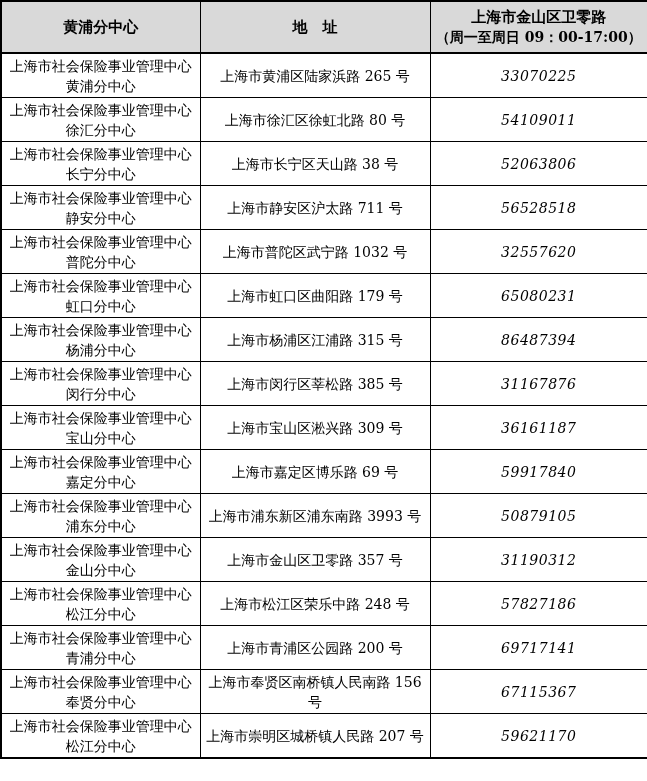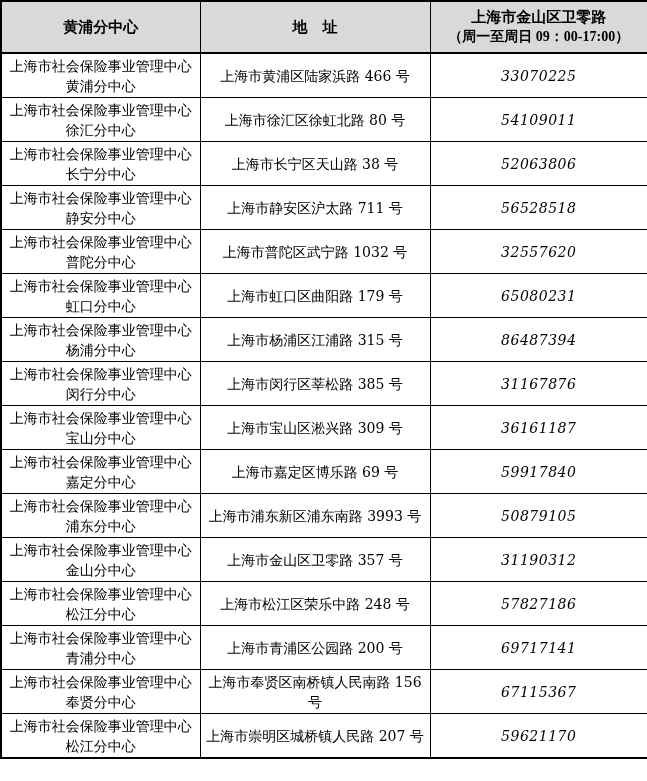--- a/index.html
+++ b/index.html
@@ -36,21 +36,20 @@
     background: #d9d9d9;
     font-weight: bold;
     font-size: 15px;
     height: 50px;
     border-bottom: 2px solid #000000;
     line-height: 20px;
   }
   .contact-table thead th .h2 {
     font-size: 14px;
     font-weight: bold;
-    font-family: Liberation Serif, serif;
   }
   .contact-table tbody td {
     height: 43px;
     font-size: 14px;
     line-height: 20px;
     background: #ffffff;
   }
   .contact-table td.c-phone {
     letter-spacing: 0.5px;
     font-style: italic;
@@ -74,21 +73,21 @@
         <div class="h2">（周一至周日 09：00-17:00）</div>
       </th>
     </tr>
   </thead>
   <tbody>
     <tr>
       <td class="c-org">
         <div>上海市社会保险事业管理中心</div>
         <div>黄浦分中心</div>
       </td>
-      <td class="c-addr">上海市黄浦区陆家浜路 466 号</td>
+      <td class="c-addr">上海市黄浦区陆家浜路 265 号</td>
       <td class="c-phone">33070225</td>
     </tr>
     <tr>
       <td class="c-org">
         <div>上海市社会保险事业管理中心</div>
         <div>徐汇分中心</div>
       </td>
       <td class="c-addr">上海市徐汇区徐虹北路 80 号</td>
       <td class="c-phone">54109011</td>
     </tr>

